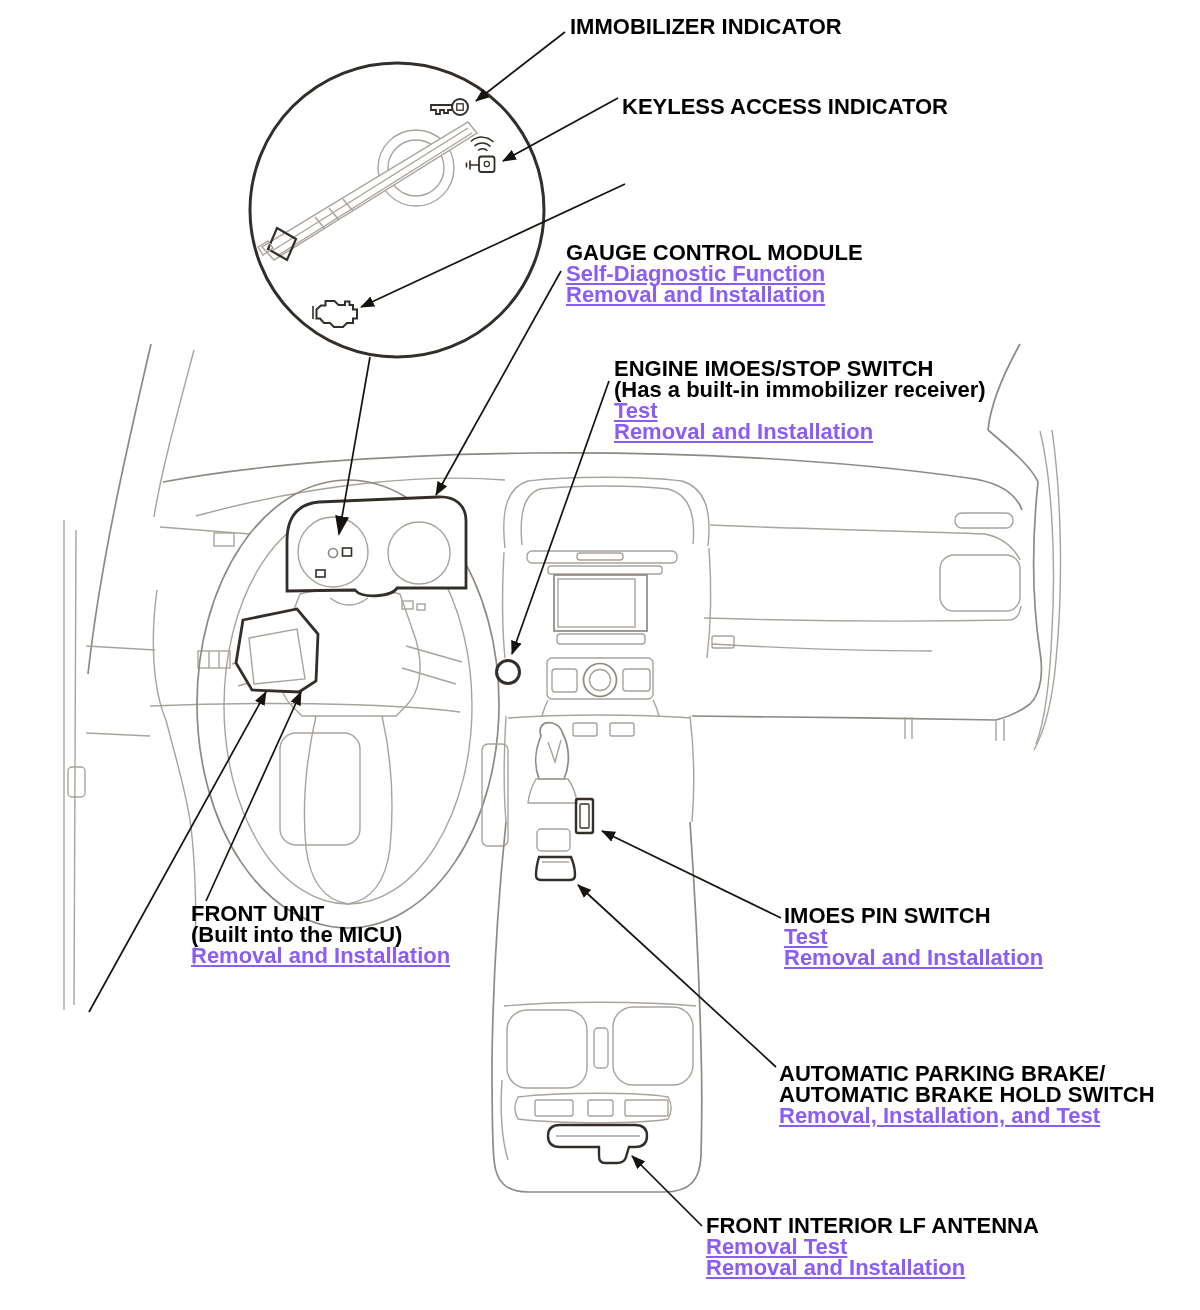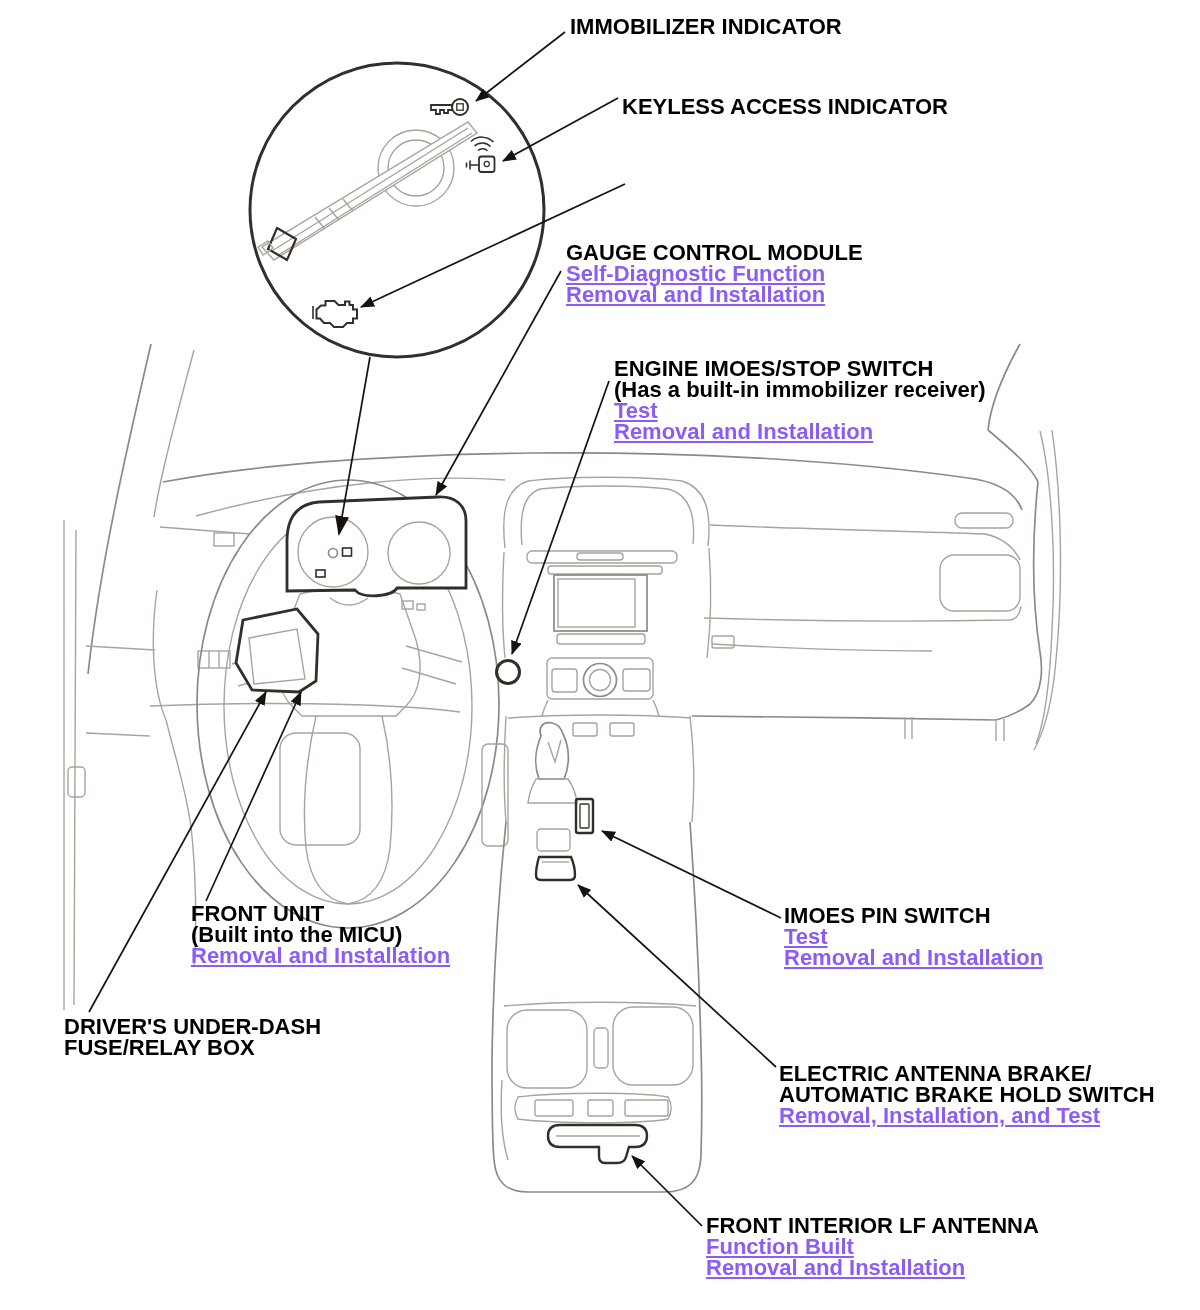--- a/index.html
+++ b/index.html
@@ -234,36 +234,32 @@
     <a class="doclink" href="#">Test</a>
     <a class="doclink" href="#">Removal and Installation</a>
   </div>
 
   <div class="callout" style="left:191px;top:903px">
     <div class="ct">FRONT UNIT</div>
     <div class="ct">(Built into the MICU)</div>
     <a class="doclink" href="#">Removal and Installation</a>
   </div>
 
-  <div class="callout" style="left:64px;top:1016px">
-    <div class="ct">DRIVER'S UNDER-DASH</div>
-    <div class="ct">FUSE/RELAY BOX</div>
-  </div>
 
   <div class="callout" style="left:784px;top:905px">
     <div class="ct">IMOES PIN SWITCH</div>
     <a class="doclink" href="#">Test</a>
     <a class="doclink" href="#">Removal and Installation</a>
   </div>
 
   <div class="callout" style="left:779px;top:1063px">
-    <div class="ct">ELECTRIC ANTENNA BRAKE/</div>
+    <div class="ct">AUTOMATIC PARKING BRAKE/</div>
     <div class="ct">AUTOMATIC BRAKE HOLD SWITCH</div>
     <a class="doclink" href="#">Removal, Installation, and Test</a>
   </div>
 
   <div class="callout" style="left:706px;top:1215px">
     <div class="ct">FRONT INTERIOR LF ANTENNA</div>
-    <a class="doclink" href="#">Function Built</a>
+    <a class="doclink" href="#">Removal Test</a>
     <a class="doclink" href="#">Removal and Installation</a>
   </div>
 
 </div>
 
 </body></html>

